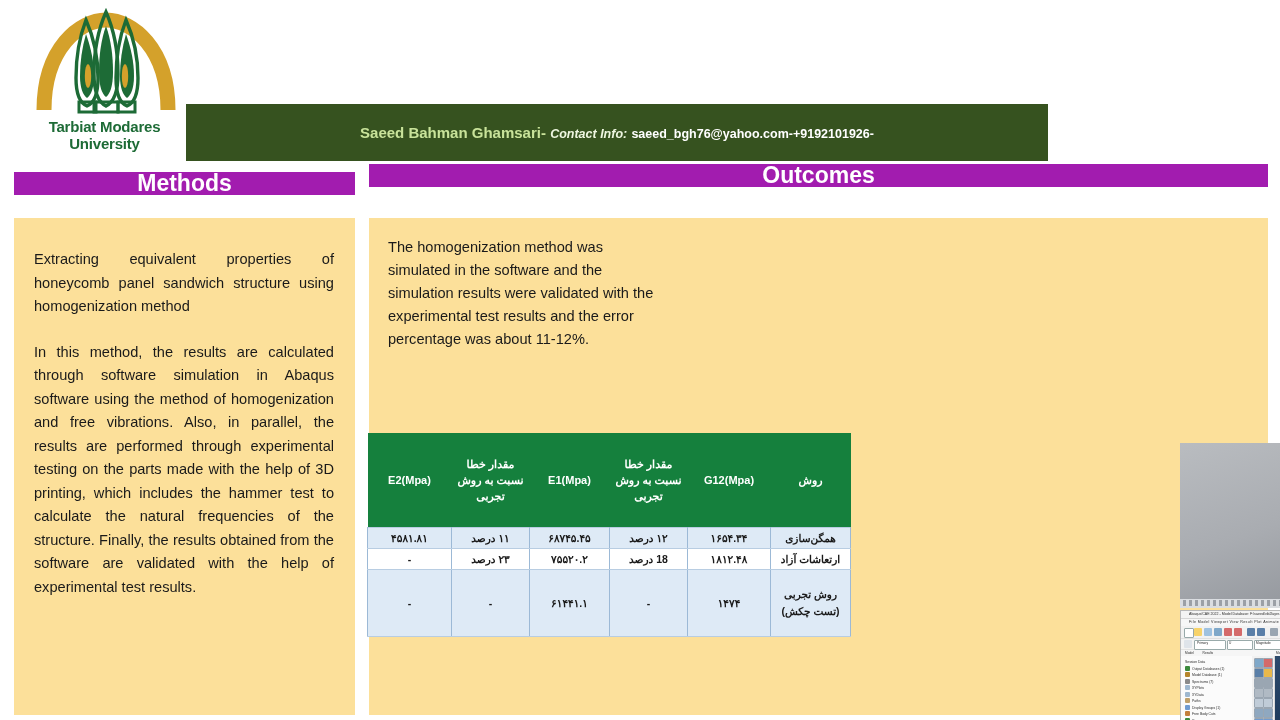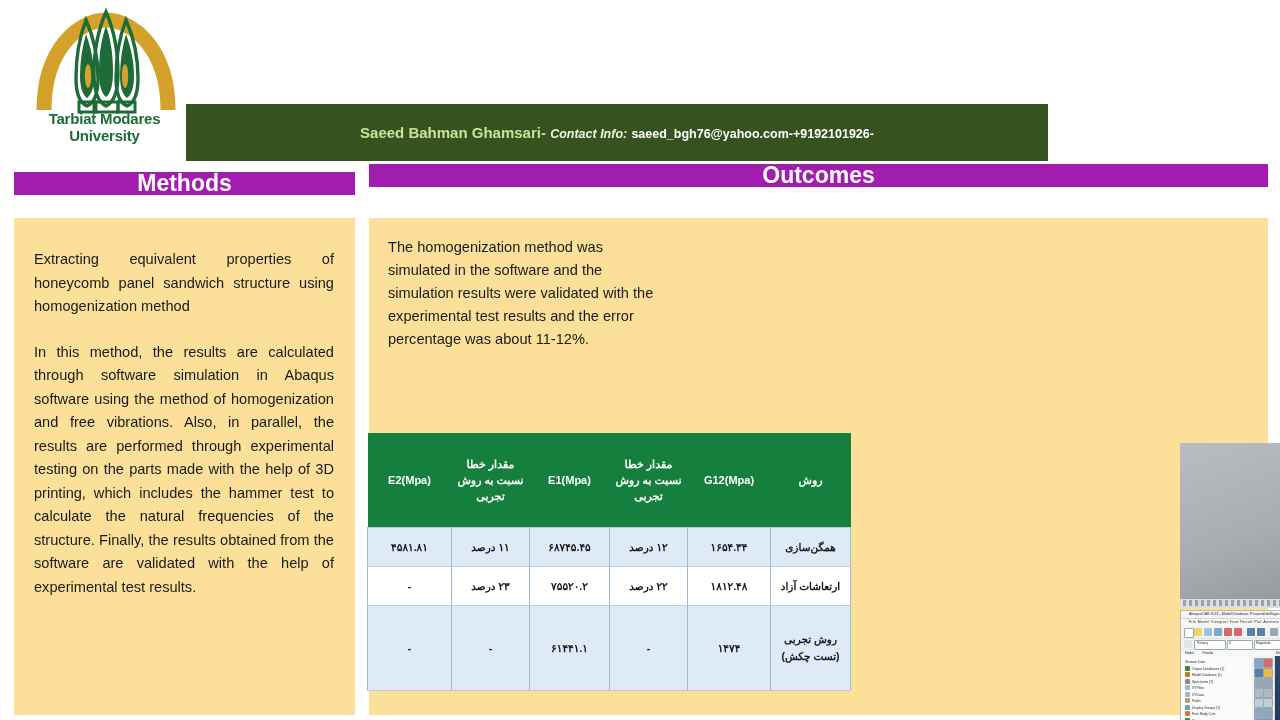--- a/index.html
+++ b/index.html
@@ -9,21 +9,21 @@
     font-family:"Liberation Sans", sans-serif;
     overflow:hidden;
     position:relative;
   }
 
   
   .header{position:absolute;left:0;top:0;width:1280px;height:163px;}
   .logo-box{position:absolute;left:22px;top:6px;width:165px;height:157px;background:#fff;}
   .logo-svg{position:absolute;left:0;top:0;}
   .logo-text{
-    position:absolute;left:0;top:104px;width:165px;text-align:center;
+    position:absolute;left:0;top:112px;width:165px;text-align:center;
     color:#1d6b36;font-weight:bold;font-size:15px;line-height:17px;
     letter-spacing:-0.2px;
   }
   .title-bar{
     position:absolute;left:186px;top:9px;width:1082px;height:95px;
     background:#8ed04b;box-sizing:border-box;padding:10px 14px 0 14px;
   }
   .title-text{
     color:#376b22;font-size:25.5px;line-height:38px;font-weight:400;
     letter-spacing:-0.2px;
@@ -75,21 +75,21 @@
     border-collapse:collapse;width:447px;
     direction:rtl;table-layout:fixed;
   }
   table.results th{
     background:#15803d;color:#ffffff;font-size:11px;font-weight:bold;
     padding:6px 3px;height:82px;vertical-align:middle;text-align:center;
     line-height:16px;border:none;
   }
   table.results td{
     font-size:10.5px;color:#1a1a1a;text-align:center;vertical-align:middle;
-    padding:13px 2px;border-left:1px solid #9cb9d6;border-right:1px solid #9cb9d6;
+    padding:4px 2px;border-left:1px solid #9cb9d6;border-right:1px solid #9cb9d6;
     border-top:1px solid #b8cde2;border-bottom:1px solid #b8cde2;
     font-weight:bold;
   }
   tr.r-odd td{background:#deeaf6;}
   tr.r-even td{background:#ffffff;}
   tr.r-tall td{height:58px;line-height:17px;}
   .c-method{width:74px;}
   .c-g12{width:77px;}
   .c-err1{width:72px;}
   .c-e1{width:74px;}
@@ -204,21 +204,21 @@
           <td>همگن‌سازی</td>
           <td>۱۶۵۴.۳۴</td>
           <td>۱۲ درصد</td>
           <td>۶۸۷۴۵.۴۵</td>
           <td>۱۱ درصد</td>
           <td>۴۵۸۱.۸۱</td>
         </tr>
         <tr class="r-even">
           <td>ارتعاشات آزاد</td>
           <td>۱۸۱۲.۴۸</td>
-          <td>۲۲ درصد</td>
+          <td>18 درصد</td>
           <td>۷۵۵۲۰.۲</td>
           <td>۲۳ درصد</td>
           <td>-</td>
         </tr>
         <tr class="r-odd r-tall">
           <td>روش تجربی (تست چکش)</td>
           <td>۱۴۷۴</td>
           <td>-</td>
           <td>۶۱۴۴۱.۱</td>
           <td>-</td>

